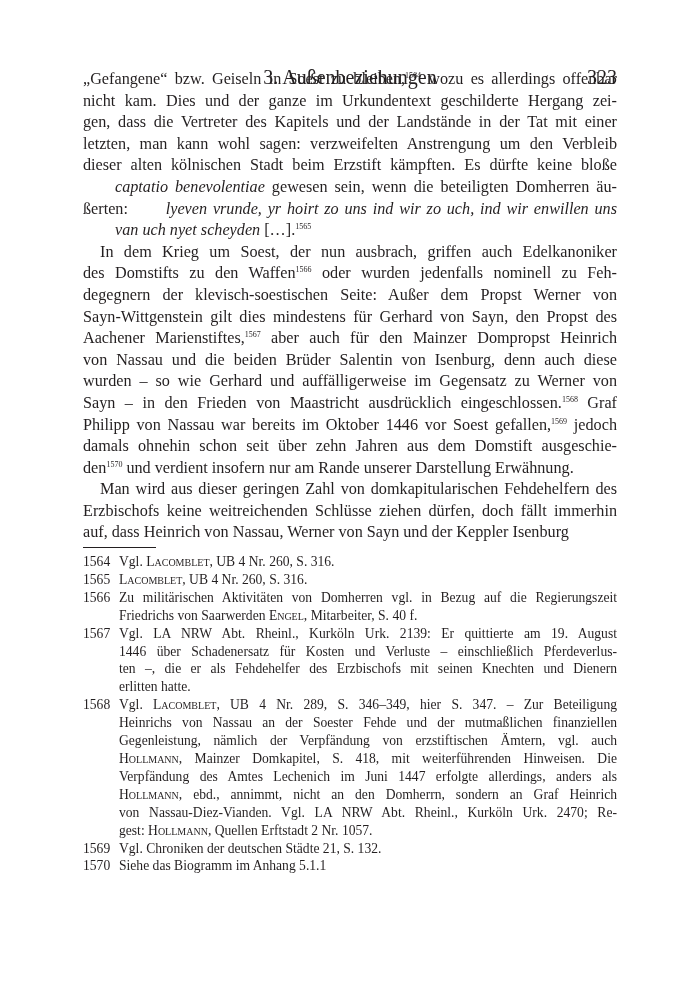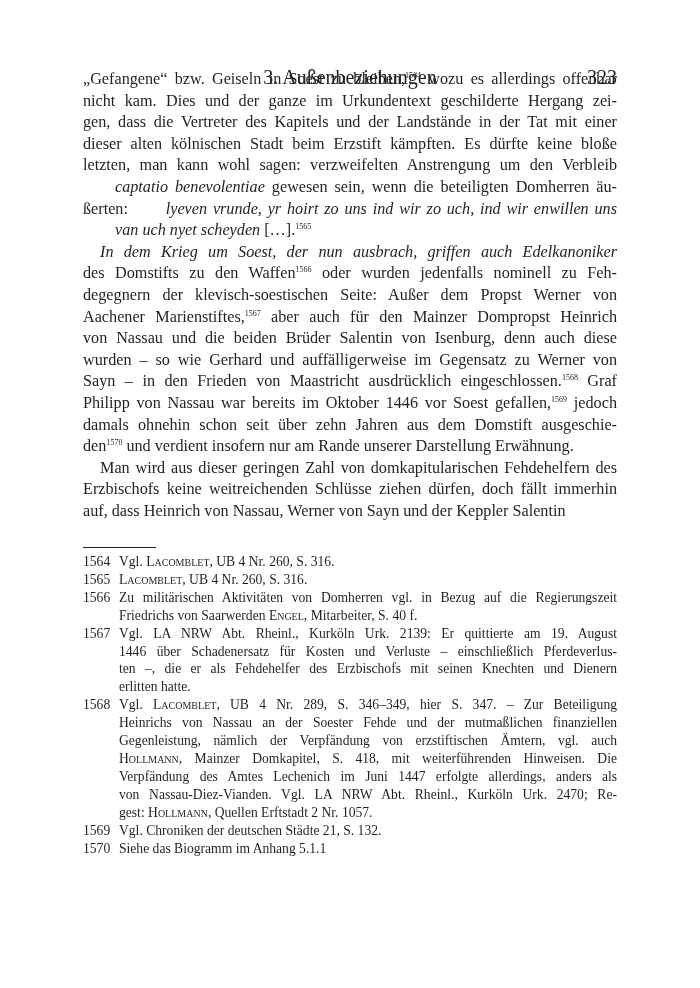--- a/index.html
+++ b/index.html
@@ -34,42 +34,43 @@
   <div class="running-head">
     <span class="running-title">3. Außenbeziehungen</span>
     <span class="page-number">323</span>
   </div>
 
   <div class="body-text" id="body-text">
       <p>
         <span class="line">„Gefangene“ bzw. Geiseln in Soest zu bleiben,<sup>1564</sup> wozu es allerdings offenbar</span>
         <span class="line">nicht kam. Dies und der ganze im Urkundentext geschilderte Hergang zei-</span>
         <span class="line">gen, dass die Vertreter des Kapitels und der Landstände in der Tat mit einer</span>
+        <span class="line">letzten, man kann wohl sagen: verzweifelten Anstrengung um den Verbleib</span>
         <span class="line">dieser alten kölnischen Stadt beim Erzstift kämpften. Es dürfte keine bloße</span>
-        <span class="line">letzten, man kann wohl sagen: verzweifelten Anstrengung um den Verbleib</span>
         <span class="line"><i>captatio benevolentiae</i> gewesen sein, wenn die beteiligten Domherren äu-</span>
         <span class="line">ßerten: <i>lyeven vrunde, yr hoirt zo uns ind wir zo uch, ind wir enwillen uns</i></span>
         <span class="line last"><i>van uch nyet scheyden</i> […].<sup>1565</sup></span>
       </p>
       <p>
-        <span class="line" style="text-indent: 17px; font-style: italic;">In dem Krieg um Soest, der nun ausbrach, griffen auch Edelkanoniker</span>
+        <span class="line" style="text-indent: 17px;">In dem Krieg um Soest, der nun ausbrach, griffen auch Edelkanoniker</span>
         <span class="line">des Domstifts zu den Waffen<sup>1566</sup> oder wurden jedenfalls nominell zu Feh-</span>
         <span class="line">degegnern der klevisch-soestischen Seite: Außer dem Propst Werner von</span>
+        <span class="line">Sayn-Wittgenstein gilt dies mindestens für Gerhard von Sayn, den Propst des</span>
         <span class="line">Aachener Marienstiftes,<sup>1567</sup> aber auch für den Mainzer Dompropst Heinrich</span>
         <span class="line">von Nassau und die beiden Brüder Salentin von Isenburg, denn auch diese</span>
         <span class="line">wurden – so wie Gerhard und auffälligerweise im Gegensatz zu Werner von</span>
         <span class="line">Sayn – in den Frieden von Maastricht ausdrücklich eingeschlossen.<sup>1568</sup> Graf</span>
         <span class="line">Philipp von Nassau war bereits im Oktober 1446 vor Soest gefallen,<sup>1569</sup> jedoch</span>
         <span class="line">damals ohnehin schon seit über zehn Jahren aus dem Domstift ausgeschie-</span>
         <span class="line last">den<sup>1570</sup> und verdient insofern nur am Rande unserer Darstellung Erwähnung.</span>
       </p>
       <p>
         <span class="line" style="text-indent: 17px;">Man wird aus dieser geringen Zahl von domkapitularischen Fehdehelfern des</span>
         <span class="line">Erzbischofs keine weitreichenden Schlüsse ziehen dürfen, doch fällt immerhin</span>
-        <span class="line last">auf, dass Heinrich von Nassau, Werner von Sayn und der Keppler Salentin</span>
+        <span class="line last">auf, dass Heinrich von Nassau, Werner von Sayn und der Keppler Isenburg</span>
       </p>
     </div>
 
   <div class="footnote-rule"></div>
 
   <div class="footnotes" id="footnotes">
       <div class="fn">
         <span class="fn-num">1564</span>
         <span class="fn-text">
           <span class="line last">Vgl. <span class="sc">Lacomblet</span>, UB 4 Nr. 260, S. 316.</span>
@@ -98,20 +99,21 @@
         </span>
       </div>
       <div class="fn">
         <span class="fn-num">1568</span>
         <span class="fn-text">
           <span class="line">Vgl. <span class="sc">Lacomblet</span>, UB 4 Nr. 289, S. 346–349, hier S. 347. – Zur Beteiligung</span>
           <span class="line">Heinrichs von Nassau an der Soester Fehde und der mutmaßlichen finanziellen</span>
           <span class="line">Gegenleistung, nämlich der Verpfändung von erzstiftischen Ämtern, vgl. auch</span>
           <span class="line"><span class="sc">Hollmann</span>, Mainzer Domkapitel, S. 418, mit weiterführenden Hinweisen. Die</span>
           <span class="line">Verpfändung des Amtes Lechenich im Juni 1447 erfolgte allerdings, anders als</span>
+          <span class="line"><span class="sc">Hollmann</span>, ebd., annimmt, nicht an den Domherrn, sondern an Graf Heinrich</span>
           <span class="line">von Nassau-Diez-Vianden. Vgl. LA NRW Abt. Rheinl., Kurköln Urk. 2470; Re-</span>
           <span class="line last">gest: <span class="sc">Hollmann</span>, Quellen Erftstadt 2 Nr. 1057.</span>
         </span>
       </div>
       <div class="fn">
         <span class="fn-num">1569</span>
         <span class="fn-text">
           <span class="line last">Vgl. Chroniken der deutschen Städte 21, S. 132.</span>
         </span>
       </div>

